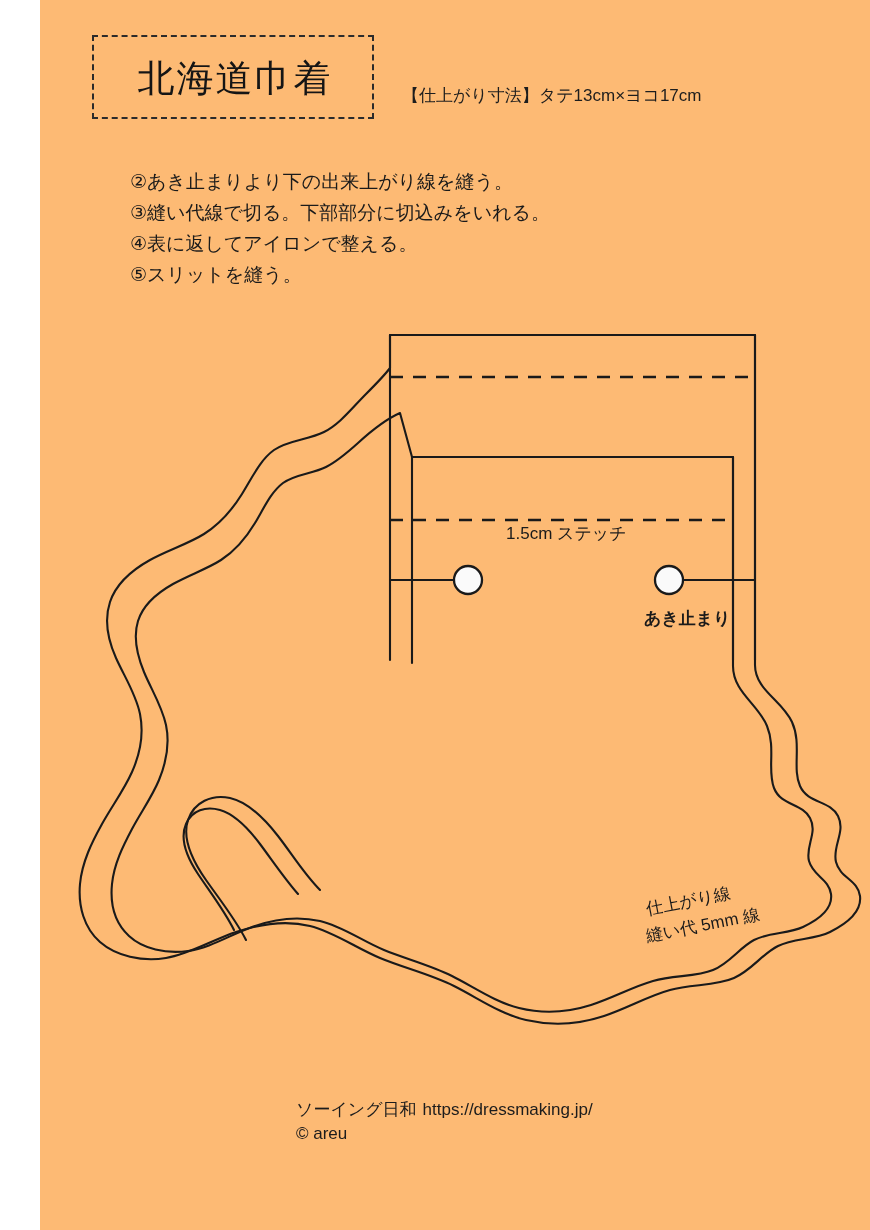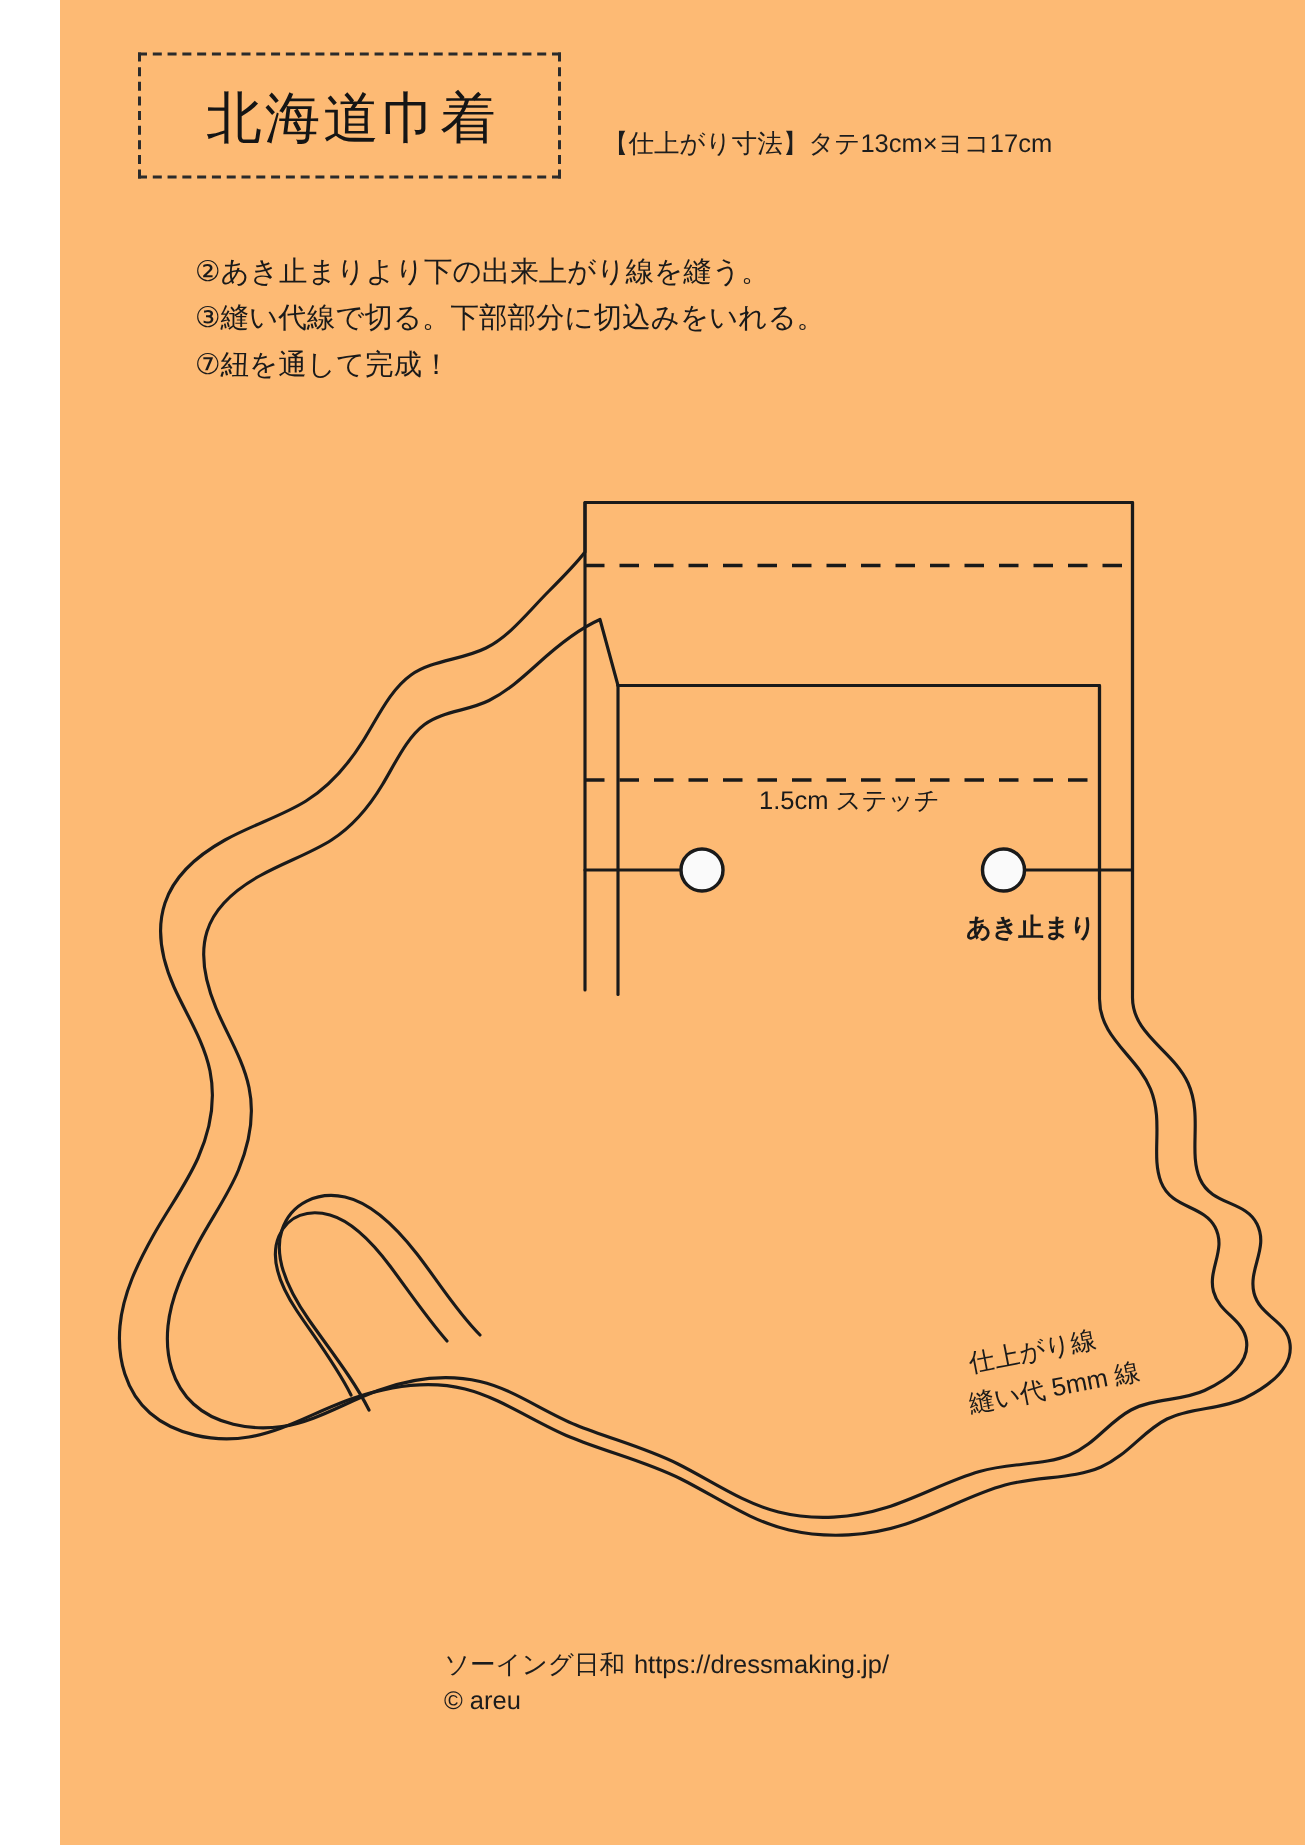--- a/index.html
+++ b/index.html
@@ -132,21 +132,22 @@
 <div id="page">
 
   <div id="title-box">
     <div id="title-text">北海道巾着</div>
   </div>
   <div id="size-note">【仕上がり寸法】タテ13cm×ヨコ17cm</div>
 
   <div id="steps">
     <div class="step">②あき止まりより下の出来上がり線を縫う。</div>
     <div class="step">③縫い代線で切る。下部部分に切込みをいれる。</div>
-    <div class="step">⑦紐を通して完成！</div>
+    <div class="step">④表に返してアイロンで整える。</div>
+    <div class="step">⑤スリットを縫う。</div>
   </div>
 
   <svg id="diagram" viewBox="0 0 870 1230">
     <g fill="none" stroke="#1a1a1a" stroke-width="2.1" stroke-linecap="round" stroke-linejoin="round">
 
       <path d="
         M 350,335
         L 715,335
         L 715,665
         C 715,690 742,700 752,722

